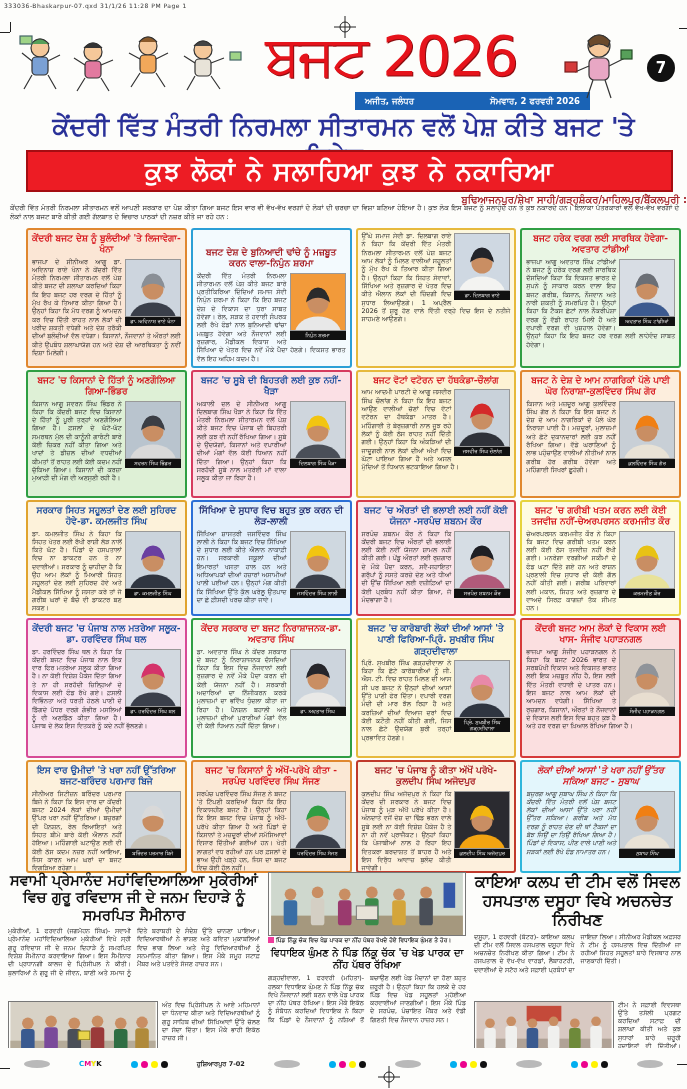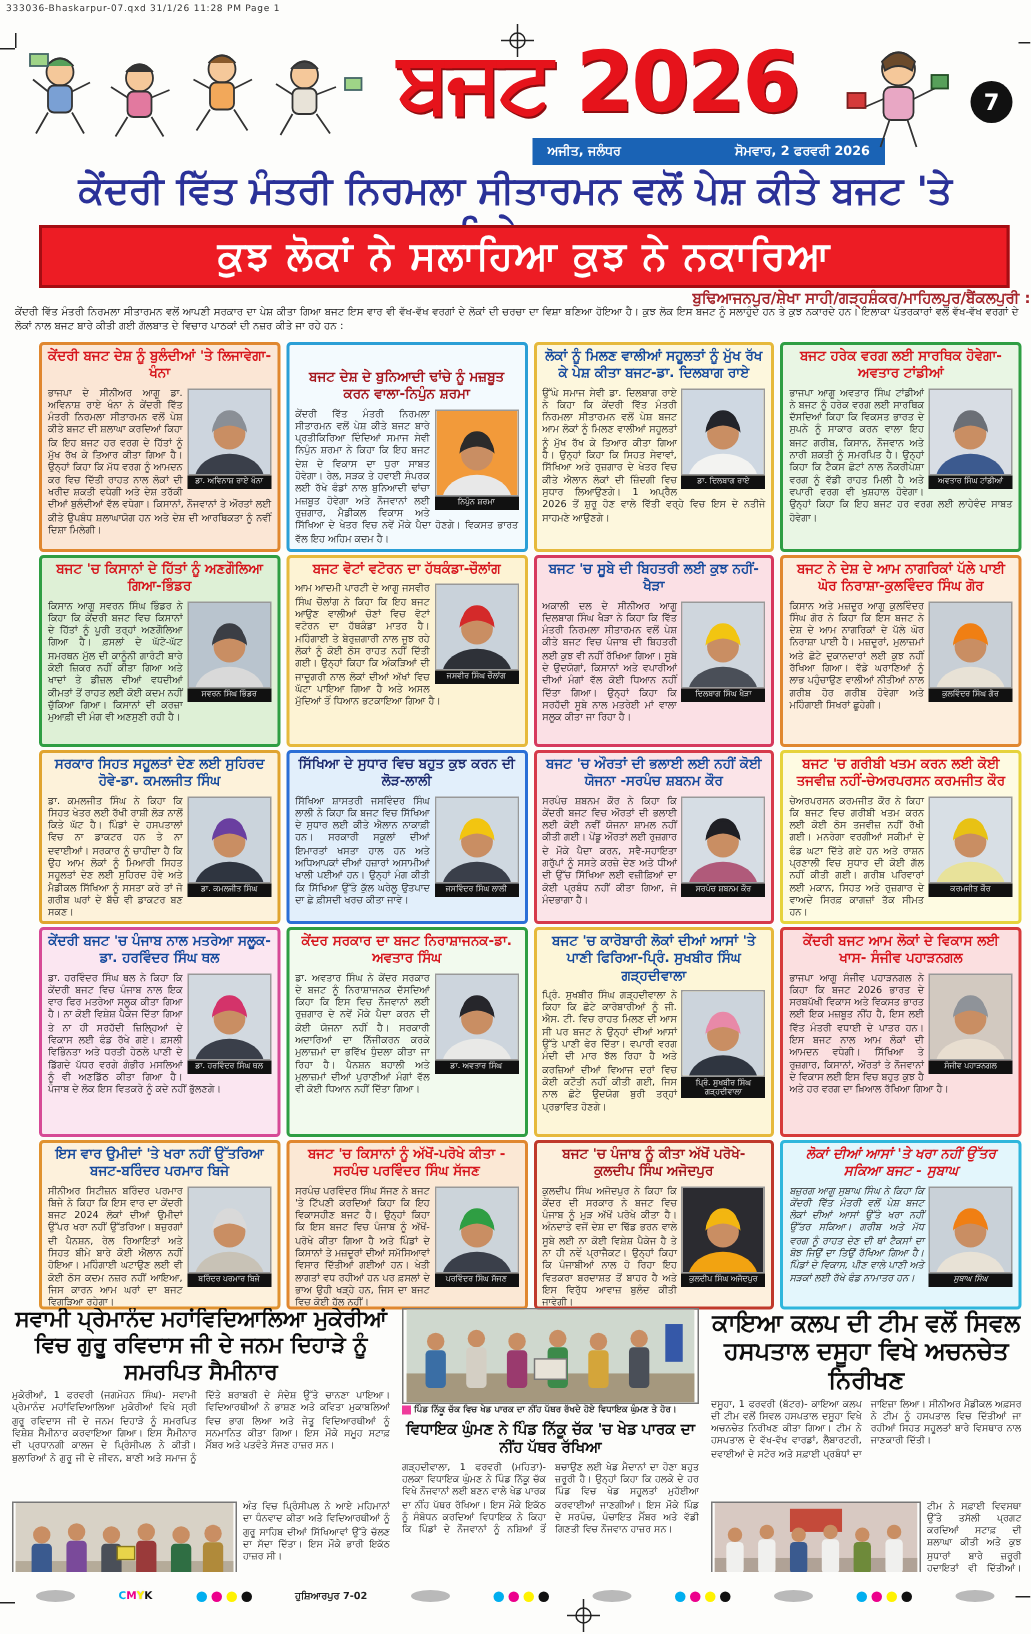--- a/index.html
+++ b/index.html
@@ -4,21 +4,21 @@
 <style>
   html,body{margin:0;padding:0;}
   body{width:687px;height:1089px;background:#fdfdfb;font-family:"DejaVu Sans",sans-serif;position:relative;overflow:hidden;}
   .slug{position:absolute;top:2px;left:4px;font-size:6px;color:#333;letter-spacing:.5px;}
   .reg-cross{position:absolute;width:22px;height:22px;}
   .reg-cross svg{width:100%;height:100%;}
   .corner-tick{position:absolute;background:#222;}
   
   .masthead{position:absolute;top:22px;left:10px;right:10px;height:88px;}
   .cartoon{position:absolute;top:4px;}
-  .mast-title{position:absolute;left:255px;top:6px;font-size:56px;font-weight:bold;color:#e6131b;letter-spacing:-2px;white-space:nowrap;line-height:1;text-shadow:1px 1px 0 #8d0d10;}
+  .mast-title{position:absolute;left:255px;top:6px;font-size:56px;font-weight:normal;color:#e6131b;letter-spacing:-2px;white-space:nowrap;line-height:1;text-shadow:1px 1px 0 #8d0d10;}
   .date-strip{position:absolute;left:345px;top:70px;width:215px;height:18px;background:#1a63b5;color:#fff;font-size:8.5px;font-weight:bold;display:flex;align-items:center;justify-content:space-between;padding:0 10px;}
   .page-circle{position:absolute;right:2px;top:32px;width:28px;height:28px;border-radius:50%;background:#111;color:#fff;font-size:15px;font-weight:bold;display:flex;align-items:center;justify-content:center;}
   
   .kicker{position:absolute;top:112px;left:20px;right:20px;text-align:center;font-size:25px;font-weight:bold;color:#2a3198;}
   .banner{position:absolute;top:150px;left:26px;right:14px;height:38px;background:#ed1c24;border:2px solid #a50d12;display:flex;align-items:center;justify-content:center;}
   .banner span{color:#fff;font-size:26px;font-weight:bold;letter-spacing:1px;}
   .byline{position:absolute;top:194px;left:0;right:0;text-align:right;font-size:10px;font-weight:bold;color:#a5262c;}
   .lead{position:absolute;top:204px;left:10px;right:8px;font-size:6.8px;line-height:1.35;color:#111;text-align:justify;}
   
   #box-grid{position:absolute;top:228px;left:26px;width:655px;}
@@ -142,21 +142,20 @@
         <circle cx="28" cy="30" r="11" fill="#c98e63"></circle>
         <path class="turban" d="M16 30 a12 12 0 0 1 24 0 l-2 -6 a10 10 0 0 0 -20 0 z" fill="#2b2b2b"></path>
         <path class="turban2" d="M16 29 a12 13 0 0 1 24 0 q-12 -9 -24 0 z" fill="#2b2b2b"></path>
       </svg>
       <div class="ph-cap">ਨਿਪੁੰਨ ਸ਼ਰਮਾ</div>
     </div>
     <div class="obox-body">ਕੇਂਦਰੀ ਵਿੱਤ ਮੰਤਰੀ ਨਿਰਮਲਾ ਸੀਤਾਰਮਨ ਵਲੋਂ ਪੇਸ਼ ਕੀਤੇ ਬਜਟ ਬਾਰੇ ਪ੍ਰਤੀਕਿਰਿਆ ਦਿੰਦਿਆਂ ਸਮਾਜ ਸੇਵੀ ਨਿਪੁੰਨ ਸ਼ਰਮਾ ਨੇ ਕਿਹਾ ਕਿ ਇਹ ਬਜਟ ਦੇਸ਼ ਦੇ ਵਿਕਾਸ ਦਾ ਧੁਰਾ ਸਾਬਤ ਹੋਵੇਗਾ। ਰੇਲ, ਸੜਕ ਤੇ ਹਵਾਈ ਸੰਪਰਕ ਲਈ ਰੱਖੇ ਫੰਡਾਂ ਨਾਲ ਬੁਨਿਆਦੀ ਢਾਂਚਾ ਮਜ਼ਬੂਤ ਹੋਵੇਗਾ ਅਤੇ ਨੌਜਵਾਨਾਂ ਲਈ ਰੁਜ਼ਗਾਰ, ਮੈਡੀਕਲ ਵਿਕਾਸ ਅਤੇ ਸਿੱਖਿਆ ਦੇ ਖੇਤਰ ਵਿਚ ਨਵੇਂ ਮੌਕੇ ਪੈਦਾ ਹੋਣਗੇ। ਵਿਕਸਤ ਭਾਰਤ ਵੱਲ ਇਹ ਅਹਿਮ ਕਦਮ ਹੈ।</div>
   </div>
 
   <div class="obox" style="border-color: rgb(230, 185, 60); background: rgb(253, 247, 221);">
-    <div class="obox-hl" style="color: rgb(20, 72, 156);">ਲੋਕਾਂ ਨੂੰ ਮਿਲਣ ਵਾਲੀਆਂ ਸਹੂਲਤਾਂ ਨੂੰ ਮੁੱਖ ਰੱਖ ਕੇ ਪੇਸ਼ ਕੀਤਾ ਬਜਟ-ਡਾ. ਦਿਲਬਾਗ ਰਾਏ</div>
     <div class="photo">
       <svg class="ph-img" viewBox="0 0 56 58" preserveAspectRatio="none">
         <rect class="phbg" x="0" y="0" width="56" height="58" fill="#cfd8e2"></rect>
         <ellipse class="coat" cx="28" cy="62" rx="24" ry="18" fill="#f3f3f1"></ellipse>
         <circle cx="28" cy="30" r="11" fill="#c98e63"></circle>
         <path class="turban" d="M16 30 a12 12 0 0 1 24 0 l-2 -6 a10 10 0 0 0 -20 0 z" fill="#23242a"></path>
         <path class="turban2" d="M16 29 a12 13 0 0 1 24 0 q-12 -9 -24 0 z" fill="#23242a"></path>
       </svg>
       <div class="ph-cap">ਡਾ. ਦਿਲਬਾਗ ਰਾਏ</div>
     </div>
@@ -187,48 +186,48 @@
         <ellipse class="coat" cx="28" cy="62" rx="24" ry="18" fill="#d9d9d9"></ellipse>
         <circle cx="28" cy="30" r="11" fill="#c98e63"></circle>
         <path class="turban" d="M16 30 a12 12 0 0 1 24 0 l-2 -6 a10 10 0 0 0 -20 0 z" fill="#3b3e45"></path>
         <path class="turban2" d="M16 29 a12 13 0 0 1 24 0 q-12 -9 -24 0 z" fill="#3b3e45"></path>
       </svg>
       <div class="ph-cap">ਸਵਰਨ ਸਿੰਘ ਭਿੰਡਰ</div>
     </div>
     <div class="obox-body">ਕਿਸਾਨ ਆਗੂ ਸਵਰਨ ਸਿੰਘ ਭਿੰਡਰ ਨੇ ਕਿਹਾ ਕਿ ਕੇਂਦਰੀ ਬਜਟ ਵਿਚ ਕਿਸਾਨਾਂ ਦੇ ਹਿੱਤਾਂ ਨੂੰ ਪੂਰੀ ਤਰ੍ਹਾਂ ਅਣਗੌਲਿਆ ਗਿਆ ਹੈ। ਫ਼ਸਲਾਂ ਦੇ ਘੱਟੋ-ਘੱਟ ਸਮਰਥਨ ਮੁੱਲ ਦੀ ਕਾਨੂੰਨੀ ਗਾਰੰਟੀ ਬਾਰੇ ਕੋਈ ਜ਼ਿਕਰ ਨਹੀਂ ਕੀਤਾ ਗਿਆ ਅਤੇ ਖਾਦਾਂ ਤੇ ਡੀਜ਼ਲ ਦੀਆਂ ਵਧਦੀਆਂ ਕੀਮਤਾਂ ਤੋਂ ਰਾਹਤ ਲਈ ਕੋਈ ਕਦਮ ਨਹੀਂ ਚੁੱਕਿਆ ਗਿਆ। ਕਿਸਾਨਾਂ ਦੀ ਕਰਜ਼ਾ ਮੁਆਫ਼ੀ ਦੀ ਮੰਗ ਵੀ ਅਣਸੁਣੀ ਰਹੀ ਹੈ।</div>
   </div>
 
+  <div class="obox" style="border-color: rgb(214, 58, 94); background: rgb(251, 224, 229);">
+    <div class="obox-hl" style="color: rgb(20, 72, 156);">ਬਜਟ 'ਚ ਸੂਬੇ ਦੀ ਬਿਹਤਰੀ ਲਈ ਕੁਝ ਨਹੀਂ- ਖੈੜਾ</div>
+    <div class="photo">
+      <svg class="ph-img" viewBox="0 0 56 58" preserveAspectRatio="none">
+        <rect class="phbg" x="0" y="0" width="56" height="58" fill="#cfd6dd"></rect>
+        <ellipse class="coat" cx="28" cy="62" rx="24" ry="18" fill="#4a4f58"></ellipse>
+        <circle cx="28" cy="30" r="11" fill="#c98e63"></circle>
+        <path class="turban" d="M16 30 a12 12 0 0 1 24 0 l-2 -6 a10 10 0 0 0 -20 0 z" fill="#f2c511"></path>
+        <path class="turban2" d="M16 29 a12 13 0 0 1 24 0 q-12 -9 -24 0 z" fill="#f2c511"></path>
+      </svg>
+      <div class="ph-cap">ਦਿਲਬਾਗ ਸਿੰਘ ਖੈੜਾ</div>
+    </div>
+    <div class="obox-body">ਅਕਾਲੀ ਦਲ ਦੇ ਸੀਨੀਅਰ ਆਗੂ ਦਿਲਬਾਗ ਸਿੰਘ ਖੈੜਾ ਨੇ ਕਿਹਾ ਕਿ ਵਿੱਤ ਮੰਤਰੀ ਨਿਰਮਲਾ ਸੀਤਾਰਮਨ ਵਲੋਂ ਪੇਸ਼ ਕੀਤੇ ਬਜਟ ਵਿਚ ਪੰਜਾਬ ਦੀ ਬਿਹਤਰੀ ਲਈ ਕੁਝ ਵੀ ਨਹੀਂ ਰੱਖਿਆ ਗਿਆ। ਸੂਬੇ ਦੇ ਉਦਯੋਗਾਂ, ਕਿਸਾਨਾਂ ਅਤੇ ਵਪਾਰੀਆਂ ਦੀਆਂ ਮੰਗਾਂ ਵੱਲ ਕੋਈ ਧਿਆਨ ਨਹੀਂ ਦਿੱਤਾ ਗਿਆ। ਉਨ੍ਹਾਂ ਕਿਹਾ ਕਿ ਸਰਹੱਦੀ ਸੂਬੇ ਨਾਲ ਮਤਰੇਈ ਮਾਂ ਵਾਲਾ ਸਲੂਕ ਕੀਤਾ ਜਾ ਰਿਹਾ ਹੈ।</div>
+  </div>
+
   <div class="obox" style="border-color: rgb(230, 185, 60); background: rgb(253, 243, 212);">
     <div class="obox-hl" style="color: rgb(214, 21, 28);">ਬਜਟ ਵੋਟਾਂ ਵਟੋਰਨ ਦਾ ਹੱਥਕੰਡਾ-ਚੌਲਾਂਗ</div>
     <div class="photo">
       <svg class="ph-img" viewBox="0 0 56 58" preserveAspectRatio="none">
         <rect class="phbg" x="0" y="0" width="56" height="58" fill="#c9d2da"></rect>
         <ellipse class="coat" cx="28" cy="62" rx="24" ry="18" fill="#2e3138"></ellipse>
         <circle cx="28" cy="30" r="11" fill="#c98e63"></circle>
         <path class="turban" d="M16 30 a12 12 0 0 1 24 0 l-2 -6 a10 10 0 0 0 -20 0 z" fill="#d42a2a"></path>
         <path class="turban2" d="M16 29 a12 13 0 0 1 24 0 q-12 -9 -24 0 z" fill="#d42a2a"></path>
       </svg>
       <div class="ph-cap">ਜਸਵੀਰ ਸਿੰਘ ਚੌਲਾਂਗ</div>
     </div>
     <div class="obox-body">ਆਮ ਆਦਮੀ ਪਾਰਟੀ ਦੇ ਆਗੂ ਜਸਵੀਰ ਸਿੰਘ ਚੌਲਾਂਗ ਨੇ ਕਿਹਾ ਕਿ ਇਹ ਬਜਟ ਆਉਣ ਵਾਲੀਆਂ ਚੋਣਾਂ ਵਿਚ ਵੋਟਾਂ ਵਟੋਰਨ ਦਾ ਹੱਥਕੰਡਾ ਮਾਤਰ ਹੈ। ਮਹਿੰਗਾਈ ਤੇ ਬੇਰੁਜ਼ਗਾਰੀ ਨਾਲ ਜੂਝ ਰਹੇ ਲੋਕਾਂ ਨੂੰ ਕੋਈ ਠੋਸ ਰਾਹਤ ਨਹੀਂ ਦਿੱਤੀ ਗਈ। ਉਨ੍ਹਾਂ ਕਿਹਾ ਕਿ ਅੰਕੜਿਆਂ ਦੀ ਜਾਦੂਗਰੀ ਨਾਲ ਲੋਕਾਂ ਦੀਆਂ ਅੱਖਾਂ ਵਿਚ ਘੱਟਾ ਪਾਇਆ ਗਿਆ ਹੈ ਅਤੇ ਅਸਲ ਮੁੱਦਿਆਂ ਤੋਂ ਧਿਆਨ ਭਟਕਾਇਆ ਗਿਆ ਹੈ।</div>
-  </div>
-
-  <div class="obox" style="border-color: rgb(214, 58, 94); background: rgb(251, 224, 229);">
-    <div class="obox-hl" style="color: rgb(20, 72, 156);">ਬਜਟ 'ਚ ਸੂਬੇ ਦੀ ਬਿਹਤਰੀ ਲਈ ਕੁਝ ਨਹੀਂ- ਖੈੜਾ</div>
-    <div class="photo">
-      <svg class="ph-img" viewBox="0 0 56 58" preserveAspectRatio="none">
-        <rect class="phbg" x="0" y="0" width="56" height="58" fill="#cfd6dd"></rect>
-        <ellipse class="coat" cx="28" cy="62" rx="24" ry="18" fill="#4a4f58"></ellipse>
-        <circle cx="28" cy="30" r="11" fill="#c98e63"></circle>
-        <path class="turban" d="M16 30 a12 12 0 0 1 24 0 l-2 -6 a10 10 0 0 0 -20 0 z" fill="#f2c511"></path>
-        <path class="turban2" d="M16 29 a12 13 0 0 1 24 0 q-12 -9 -24 0 z" fill="#f2c511"></path>
-      </svg>
-      <div class="ph-cap">ਦਿਲਬਾਗ ਸਿੰਘ ਖੈੜਾ</div>
-    </div>
-    <div class="obox-body">ਅਕਾਲੀ ਦਲ ਦੇ ਸੀਨੀਅਰ ਆਗੂ ਦਿਲਬਾਗ ਸਿੰਘ ਖੈੜਾ ਨੇ ਕਿਹਾ ਕਿ ਵਿੱਤ ਮੰਤਰੀ ਨਿਰਮਲਾ ਸੀਤਾਰਮਨ ਵਲੋਂ ਪੇਸ਼ ਕੀਤੇ ਬਜਟ ਵਿਚ ਪੰਜਾਬ ਦੀ ਬਿਹਤਰੀ ਲਈ ਕੁਝ ਵੀ ਨਹੀਂ ਰੱਖਿਆ ਗਿਆ। ਸੂਬੇ ਦੇ ਉਦਯੋਗਾਂ, ਕਿਸਾਨਾਂ ਅਤੇ ਵਪਾਰੀਆਂ ਦੀਆਂ ਮੰਗਾਂ ਵੱਲ ਕੋਈ ਧਿਆਨ ਨਹੀਂ ਦਿੱਤਾ ਗਿਆ। ਉਨ੍ਹਾਂ ਕਿਹਾ ਕਿ ਸਰਹੱਦੀ ਸੂਬੇ ਨਾਲ ਮਤਰੇਈ ਮਾਂ ਵਾਲਾ ਸਲੂਕ ਕੀਤਾ ਜਾ ਰਿਹਾ ਹੈ।</div>
   </div>
 
   <div class="obox" style="border-color: rgb(224, 135, 47); background: rgb(253, 238, 221);">
     <div class="obox-hl" style="color: rgb(214, 21, 28);">ਬਜਟ ਨੇ ਦੇਸ਼ ਦੇ ਆਮ ਨਾਗਰਿਕਾਂ ਪੱਲੇ ਪਾਈ ਘੋਰ ਨਿਰਾਸ਼ਾ-ਕੁਲਵਿੰਦਰ ਸਿੰਘ ਗੋਰ</div>
     <div class="photo">
       <svg class="ph-img" viewBox="0 0 56 58" preserveAspectRatio="none">
         <rect class="phbg" x="0" y="0" width="56" height="58" fill="#c8cfd6"></rect>
         <ellipse class="coat" cx="28" cy="62" rx="24" ry="18" fill="#e8e2d6"></ellipse>
         <circle cx="28" cy="30" r="11" fill="#c98e63"></circle>
         <path class="turban" d="M16 30 a12 12 0 0 1 24 0 l-2 -6 a10 10 0 0 0 -20 0 z" fill="#f07f13"></path>

